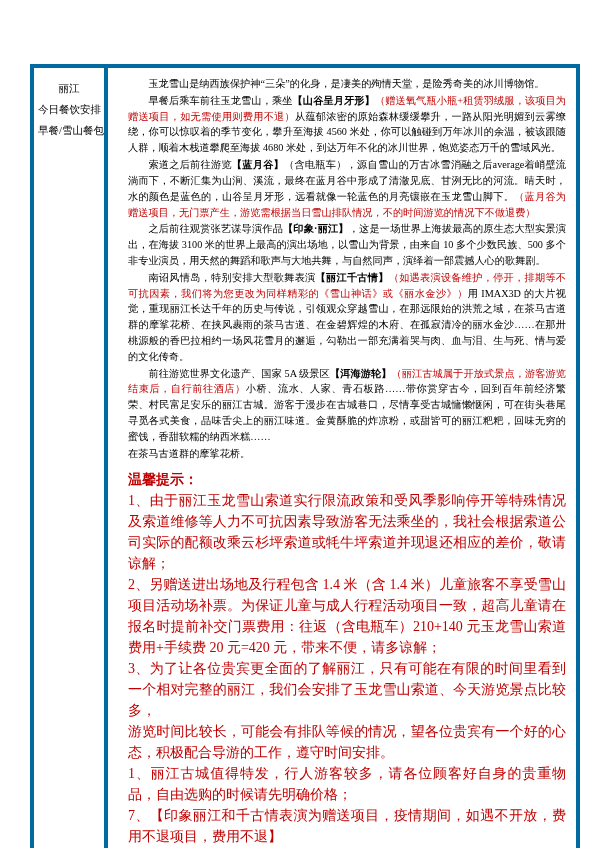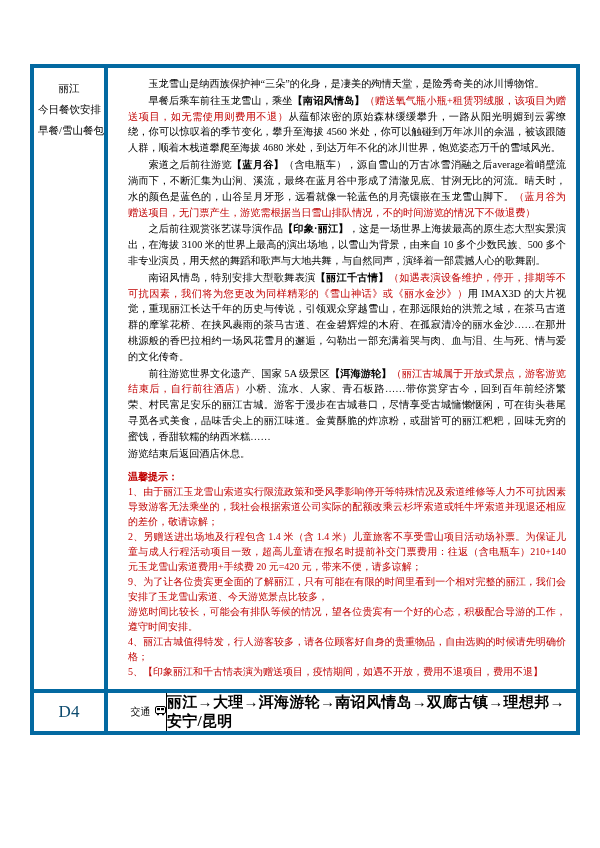--- a/index.html
+++ b/index.html
@@ -48,21 +48,21 @@
     margin-left:12px;
   }
   .para{
     text-indent:2em;
     margin:0 0 1px 0;
   }
   .b{font-weight:bold;}
   .red{color:#c00000;}
   .notes{
     margin-top:7px;
-    font-size:10px;
+    font-size:14px;
     line-height:1.5;
     color:#c00000;
   }
   .notes .nt-title{font-weight:bold;}
   .notes div{margin:0;}
 
   
   .rowtwo td{
     vertical-align:middle;
     height:30px;
@@ -105,51 +105,51 @@
         </div>
       </td>
       <td class="col-main">
         <div class="maincell">
 
           <p class="para">
             <span>玉龙雪山是纳西族保护神“三朵”的化身，是凄美的殉情天堂，是险秀奇美的冰川博物馆。</span>
           </p>
 
           <p class="para">
-            <span>早餐后乘车前往玉龙雪山，乘坐</span><span class="b">【南诏风情岛】</span><span class="red">（赠送氧气瓶小瓶+租赁羽绒服，该项目为赠送项目，如无需使用则费用不退）</span><span>从蕴郁浓密的原始森林缓缓攀升，一路从阳光明媚到云雾缭绕，你可以惊叹着的季节变化，攀升至海拔 4560 米处，你可以触碰到万年冰川的余温，被该跟随人群，顺着木栈道攀爬至海拔 4680 米处，到达万年不化的冰川世界，饱览姿态万千的雪域风光。</span>
+            <span>早餐后乘车前往玉龙雪山，乘坐</span><span class="b">【山谷呈月牙形】</span><span class="red">（赠送氧气瓶小瓶+租赁羽绒服，该项目为赠送项目，如无需使用则费用不退）</span><span>从蕴郁浓密的原始森林缓缓攀升，一路从阳光明媚到云雾缭绕，你可以惊叹着的季节变化，攀升至海拔 4560 米处，你可以触碰到万年冰川的余温，被该跟随人群，顺着木栈道攀爬至海拔 4680 米处，到达万年不化的冰川世界，饱览姿态万千的雪域风光。</span>
           </p>
 
           <p class="para">
             <span>索道之后前往游览</span><span class="b">【蓝月谷】</span><span>（含电瓶车）</span><span>，源自雪山的万古冰雪消融之后average着峭壁流淌而下，不断汇集为山涧、溪流，最终在蓝月谷中形成了清澈见底、甘洌无比的河流。晴天时，水的颜色是蓝色的，山谷呈月牙形，远看就像一轮蓝色的月亮镶嵌在玉龙雪山脚下。</span><span class="red">（蓝月谷为赠送项目，无门票产生，游览需根据当日雪山排队情况，不的时间游览的情况下不做退费）</span>
           </p>
 
           <p class="para">
             <span>之后前往观赏张艺谋导演作品</span><span class="b">【印象·丽江】</span><span>，这是一场世界上海拔最高的原生态大型实景演出，在海拔 3100 米的世界上最高的演出场地，以雪山为背景，由来自 10 多个少数民族、500 多个非专业演员，用天然的舞蹈和歌声与大地共舞，与自然同声，演绎着一部震撼人心的歌舞剧。</span>
           </p>
 
           <p class="para">
             <span>南诏风情岛，特别安排大型歌舞表演</span><span class="b">【丽江千古情】</span><span class="red">（如遇表演设备维护，停开，排期等不可抗因素，我们将为您更改为同样精彩的《雪山神话》或《丽水金沙》）</span><span>用 IMAX3D 的大片视觉，重现丽江长达千年的历史与传说，引领观众穿越雪山，在那远限始的洪荒之域，在茶马古道群的摩挲花桥、在挟风裹雨的茶马古道、在金碧辉煌的木府、在孤寂清冷的丽水金沙……在那卅桃源般的香巴拉相约一场风花雪月的邂逅，勾勒出一部充满着哭与肉、血与泪、生与死、情与爱的文化传奇。</span>
           </p>
 
           <p class="para">
             <span>前往游览世界文化遗产、国家 5A 级景区</span><span class="b">【洱海游轮】</span><span class="red">（丽江古城属于开放式景点，游客游览结束后，自行前往酒店）</span><span>小桥、流水、人家、青石板路……带你赏穿古今，回到百年前经济繁荣、村民富足安乐的丽江古城。游客于漫步在古城巷口，尽情享受古城慵懒惬闲，可在街头巷尾寻觅各式美食，品味舌尖上的丽江味道。金黄酥脆的炸凉粉，或甜皆可的丽江粑粑，回味无穷的蜜饯，香甜软糯的纳西米糕……</span>
           </p>
 
           <p class="para" style="text-indent:0">
-            <span>游览结束后返回酒店休息。</span>
+            <span>在茶马古道群的摩挲花桥。</span>
           </p>
 
           <div class="notes">
             <div class="nt-title">温馨提示：</div>
             <div>1、由于丽江玉龙雪山索道实行限流政策和受风季影响停开等特殊情况及索道维修等人力不可抗因素导致游客无法乘坐的，我社会根据索道公司实际的配额改乘云杉坪索道或牦牛坪索道并现退还相应的差价，敬请谅解；</div>
             <div>2、另赠送进出场地及行程包含 1.4 米（含 1.4 米）儿童旅客不享受雪山项目活动场补票。为保证儿童与成人行程活动项目一致，超高儿童请在报名时提前补交门票费用：往返（含电瓶车）210+140 元玉龙雪山索道费用+手续费 20 元=420 元，带来不便，请多谅解；</div>
-            <div>9、为了让各位贵宾更全面的了解丽江，只有可能在有限的时间里看到一个相对完整的丽江，我们会安排了玉龙雪山索道、今天游览景点比较多，</div>
+            <div>3、为了让各位贵宾更全面的了解丽江，只有可能在有限的时间里看到一个相对完整的丽江，我们会安排了玉龙雪山索道、今天游览景点比较多，</div>
             <div>游览时间比较长，可能会有排队等候的情况，望各位贵宾有一个好的心态，积极配合导游的工作，遵守时间安排。</div>
-            <div>4、丽江古城值得特发，行人游客较多，请各位顾客好自身的贵重物品，自由选购的时候请先明确价格；</div>
-            <div>5、【印象丽江和千古情表演为赠送项目，疫情期间，如遇不开放，费用不退项目，费用不退】</div>
+            <div>1、丽江古城值得特发，行人游客较多，请各位顾客好自身的贵重物品，自由选购的时候请先明确价格；</div>
+            <div>7、【印象丽江和千古情表演为赠送项目，疫情期间，如遇不开放，费用不退项目，费用不退】</div>
           </div>
 
         </div>
       </td>
     </tr>
 
     <tr class="rowtwo">
       <td class="col-left">
         <div class="daycell">D4</div>
       </td>

